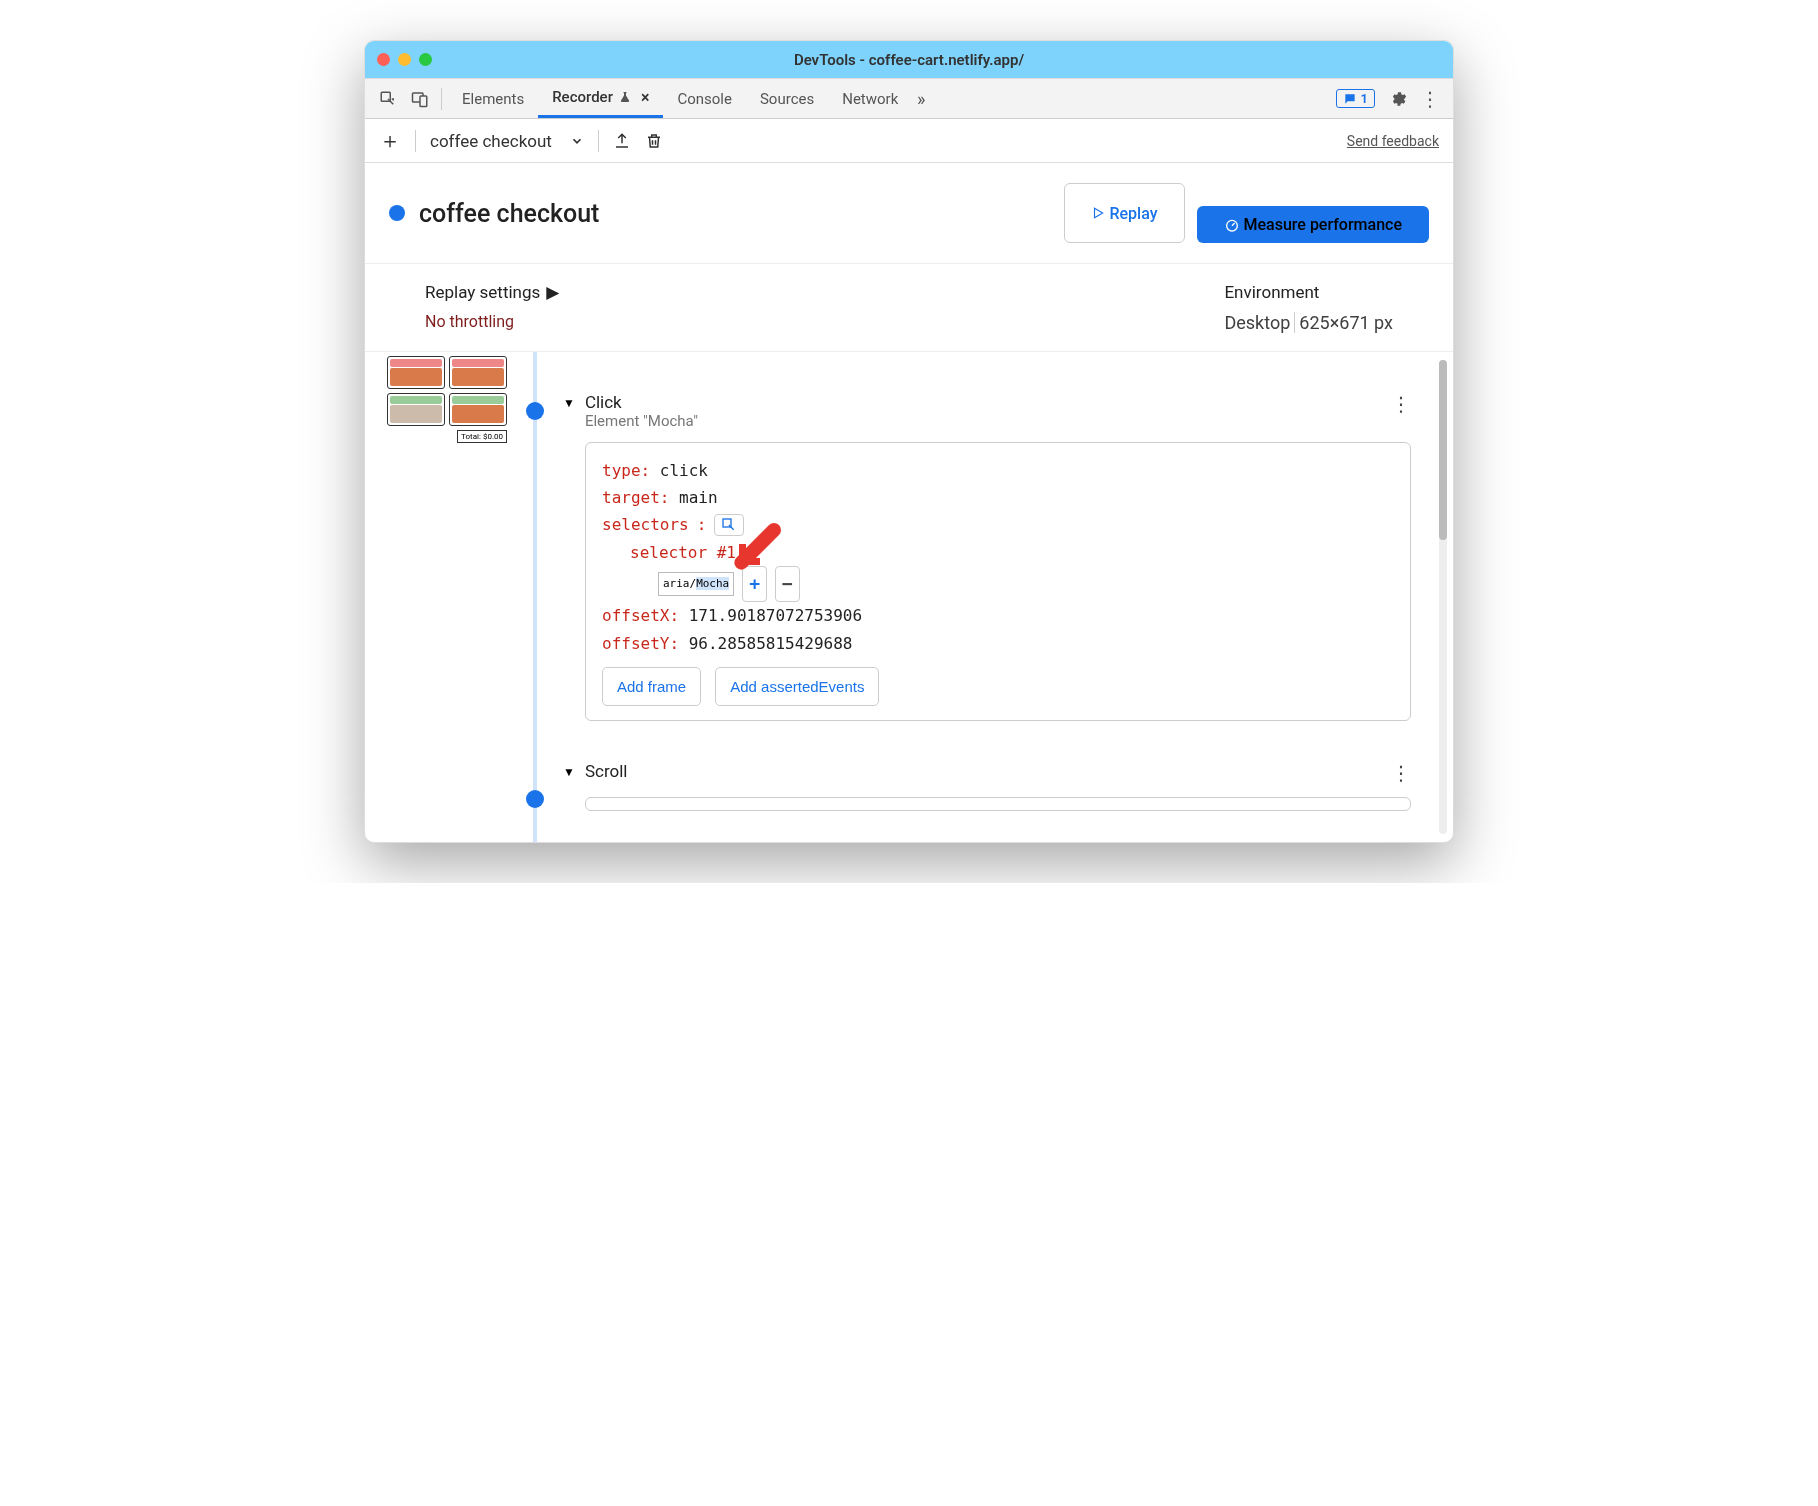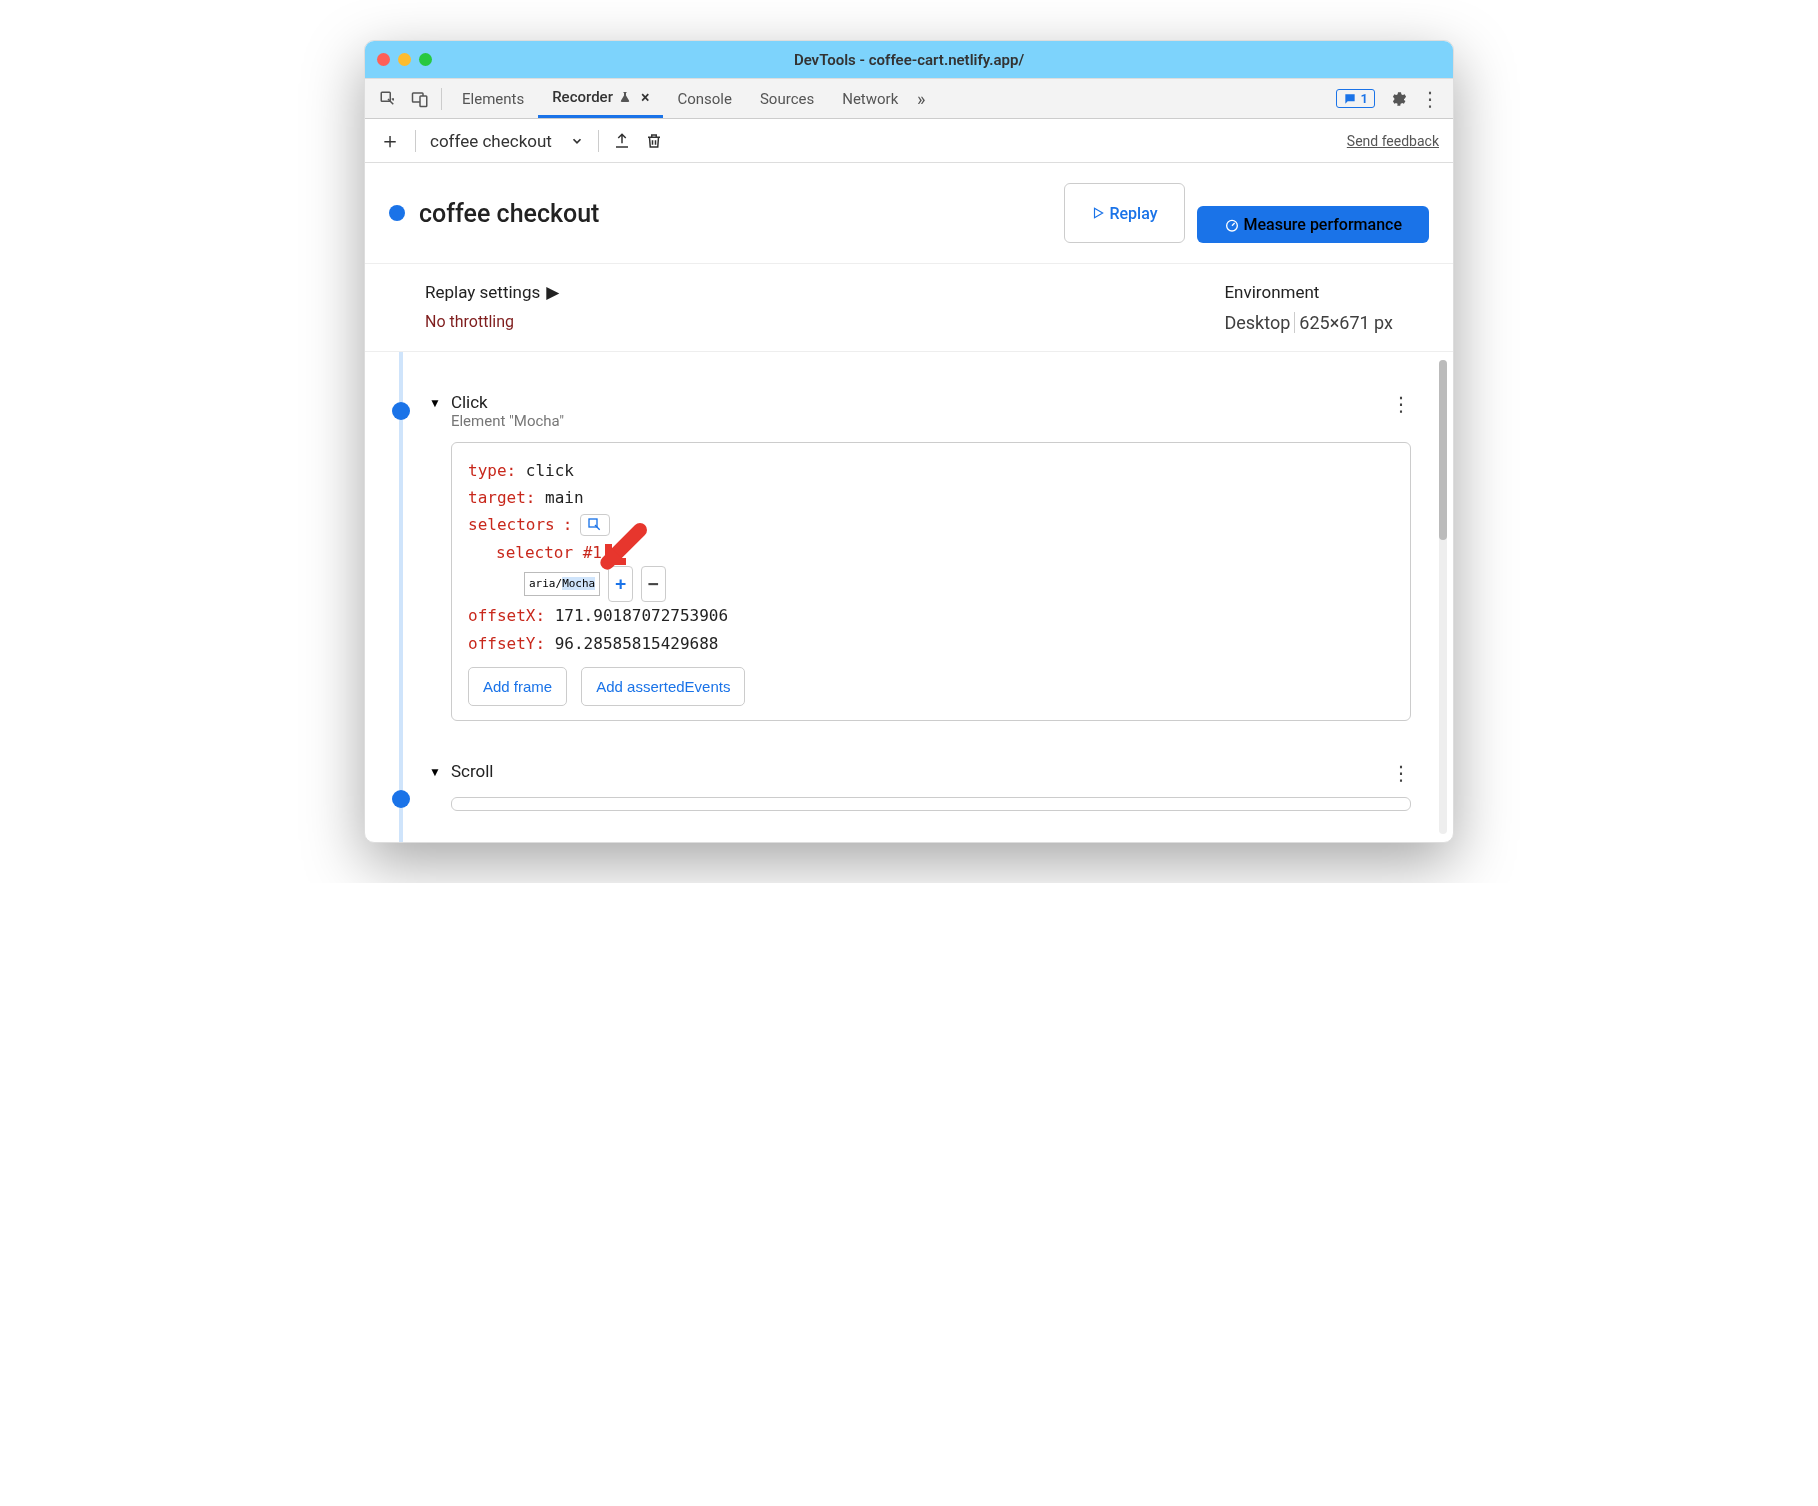--- a/index.html
+++ b/index.html
@@ -243,20 +243,41 @@
         <span>625×671 px</span>
       </div>
     </div>
   </div>
 
   <div class="timeline-wrap">
     <div class="scrollbar">
         <div class="thumb"></div>
       </div>
     <div class="tl-row">
+      <div class="thumb-col">
+        <div class="thumb-grid">
+          <div class="mug">
+              <div class="top"></div>
+              <div class="bot"></div>
+            </div>
+          <div class="mug">
+              <div class="top"></div>
+              <div class="bot"></div>
+            </div>
+          <div class="mug">
+              <div class="top" style="background:#9c9"></div>
+              <div class="bot" style="background:#cba"></div>
+            </div>
+          <div class="mug">
+              <div class="top" style="background:#9c9"></div>
+              <div class="bot" style="background:#d97a4a"></div>
+            </div>
+        </div>
+        <span class="thumb-total">Total: $0.00</span>
+      </div>
 
       <div class="rail-col">
         <div class="rail"></div>
         <div class="rail-dot" style="top:50px"></div>
         <div class="rail-dot" style="top:438px"></div>
       </div>
 
       <div class="steps-col">
 
         <div class="step">

